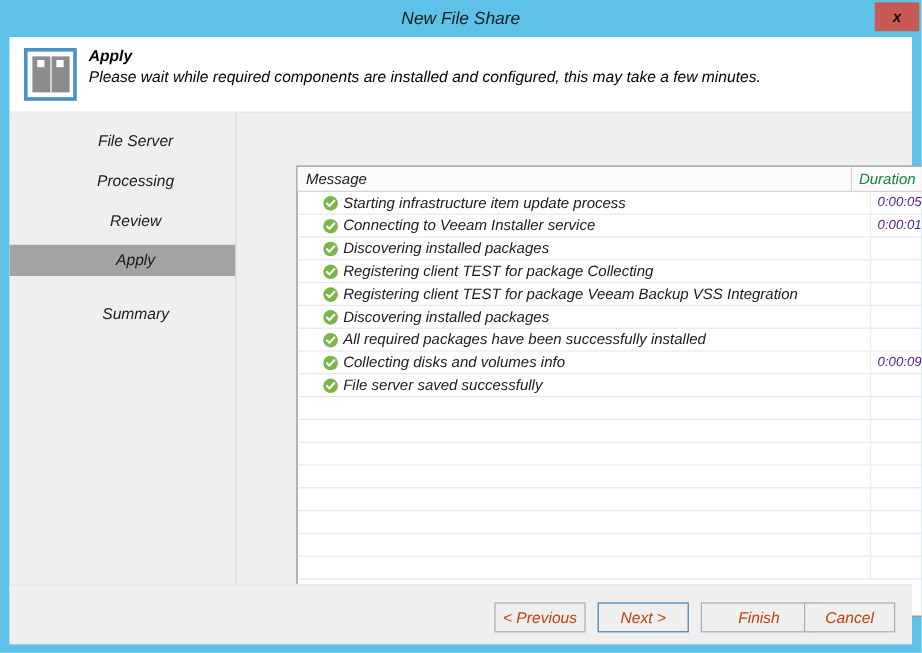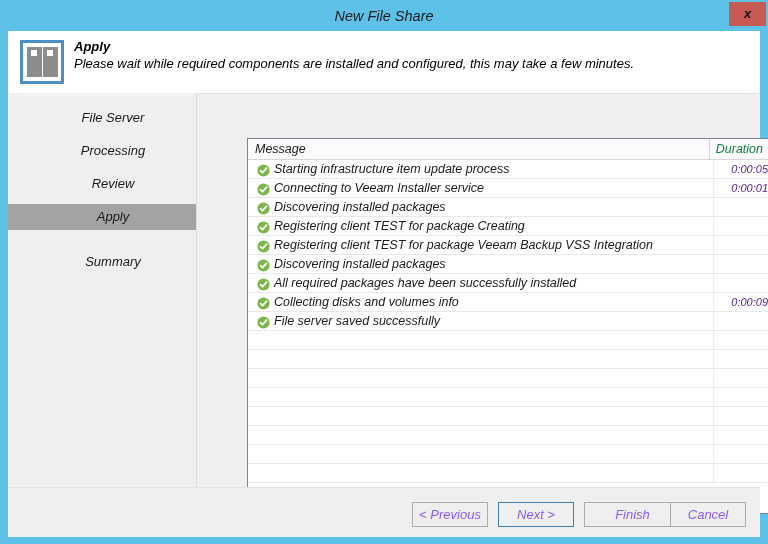--- a/index.html
+++ b/index.html
@@ -216,21 +216,21 @@
   }
   .row {
     position: relative;
     width: 547px;
     height: 19px;
     border-bottom: 1px solid #e8e8e8;
     box-sizing: border-box;
   }
   .row .cell-msg {
     position: absolute;
-    left: 4px; top: 0;
+    left: 16px; top: 0;
     width: 462px;
     height: 18px;
     border-right: 1px solid #ececec;
     box-sizing: border-box;
   }
   .row .cell-dur {
     position: absolute;
     left: 462px; top: 0;
     width: 65px;
     height: 18px;
@@ -278,21 +278,21 @@
     border-top: 1px solid #e4e4e4;
   }
   .btn {
     position: absolute;
     top: 14px;
     height: 25px;
     background: #efefef;
     border: 1px solid #adadad;
     box-sizing: border-box;
     font-size: 13px;
-    color: #8b5cf6;
+    color: #c2410c;
     text-align: center;
     line-height: 23px;
     cursor: default;
     font-family: "Liberation Sans", sans-serif;
   }
   .btn.default {
     border: 1px solid #3d7fb3;
   }
   #btn-previous { left: 404px; width: 76px; }
   #btn-next     { left: 490px; width: 76px; }
@@ -371,21 +371,21 @@
             </div>
             <div class="cell-dur"></div>
             <div class="cell-pad"></div>
           </div>
           <div class="row">
             <div class="cell-msg">
               <span class="check-icon"><svg viewBox="0 0 16 16" width="13" height="13">
                   <circle cx="8" cy="8" r="7.5" fill="#7ab648"></circle>
                   <path d="M4.3 8.2 L6.8 10.7 L11.8 5.2" stroke="#ffffff" stroke-width="2.2" fill="none" stroke-linecap="round" stroke-linejoin="round"></path>
                 </svg></span>
-              <span class="msg-text">Registering client TEST for package Creating</span>
+              <span class="msg-text">Registering client TEST for package Collecting</span>
             </div>
             <div class="cell-dur"></div>
             <div class="cell-pad"></div>
           </div>
           <div class="row">
             <div class="cell-msg">
               <span class="check-icon"><svg viewBox="0 0 16 16" width="13" height="13">
                   <circle cx="8" cy="8" r="7.5" fill="#7ab648"></circle>
                   <path d="M4.3 8.2 L6.8 10.7 L11.8 5.2" stroke="#ffffff" stroke-width="2.2" fill="none" stroke-linecap="round" stroke-linejoin="round"></path>
                 </svg></span>

